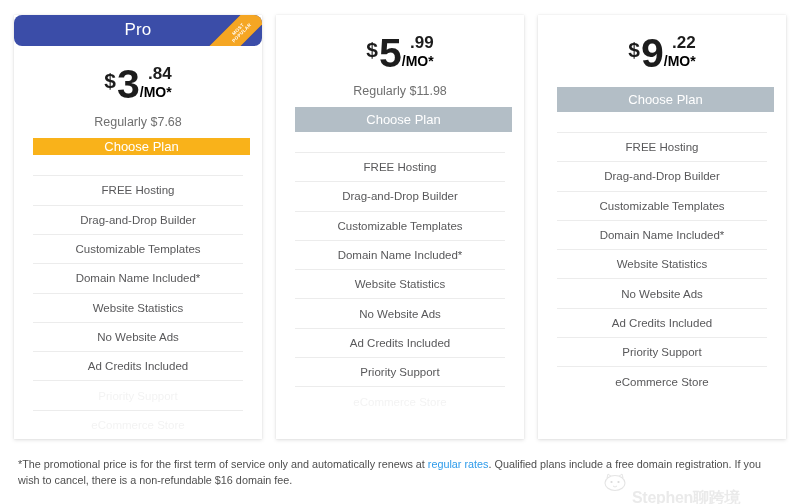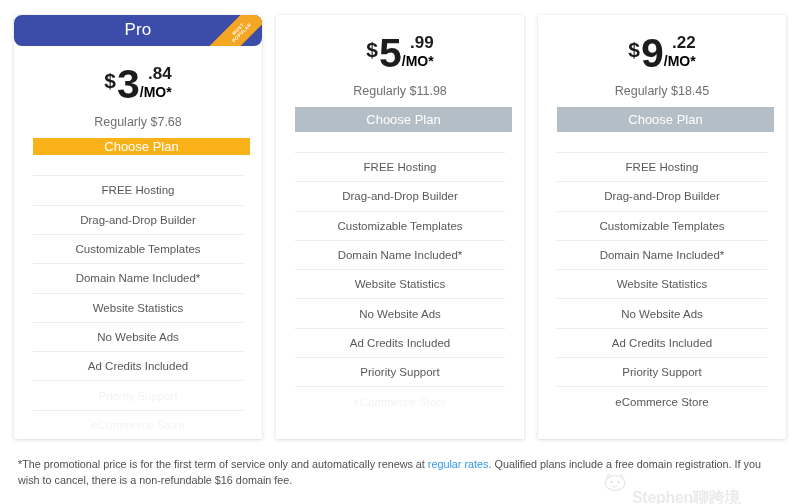--- a/index.html
+++ b/index.html
@@ -289,21 +289,20 @@
       <div class="plan-card">
         <div class="price-block">
           <div class="price-line">
             <span class="price-currency">$</span>
             <span class="price-main">9</span>
             <span class="price-right">
               <span class="price-cents">.22</span>
               <span class="price-per">/MO*</span>
             </span>
           </div>
-          <div class="price-regular">Regularly $18.45</div>
         </div>
         <button class="choose-btn muted" style="background: rgb(179, 190, 198);">Choose Plan</button>
         <div class="features">
           <div class="feature-row">FREE Hosting</div>
           <div class="feature-row">Drag-and-Drop Builder</div>
           <div class="feature-row">Customizable Templates</div>
           <div class="feature-row">Domain Name Included*</div>
           <div class="feature-row">Website Statistics</div>
           <div class="feature-row">No Website Ads</div>
           <div class="feature-row">Ad Credits Included</div>

